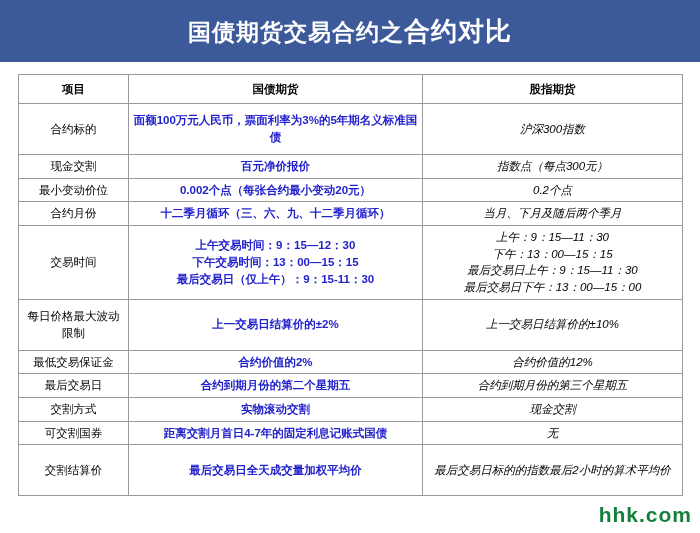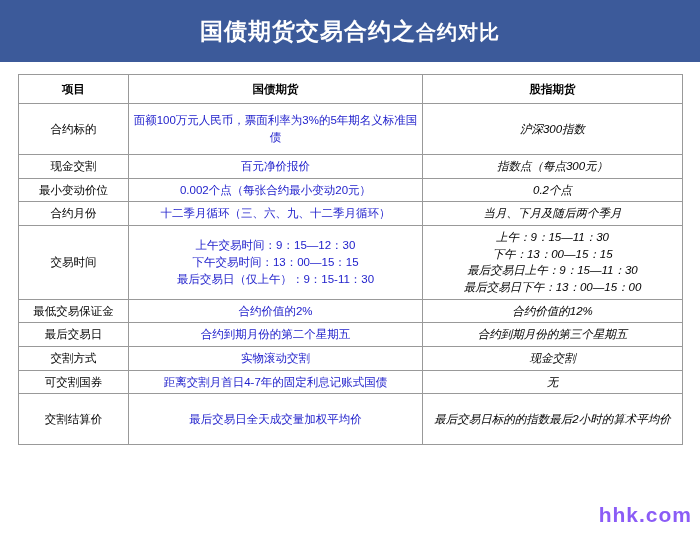--- a/index.html
+++ b/index.html
@@ -24,21 +24,21 @@
   }
   .header-title {
     color: #ffffff;
     font-size: 25px;
     font-weight: bold;
     letter-spacing: 1px;
     font-family: "Liberation Serif", serif;
     white-space: nowrap;
   }
   .header-title .part1 { font-size: 23px; }
-  .header-title .part2 { font-size: 20px; }
+  .header-title .part2 { font-size: 26px; }
 
   .table-wrap {
     padding: 12px 18px 0 18px;
     box-sizing: border-box;
   }
   table.cmp {
     border-collapse: collapse;
     width: 664px;
     table-layout: fixed;
     border-radius: 26px;
@@ -62,38 +62,38 @@
     color: #000000;
     height: 22px;
   }
   .rowlabel {
     font-weight: normal;
     font-size: 12px;
     color: #000000;
   }
   .blue {
     color: #2222cc;
-    font-weight: normal;
+    font-weight: bold;
     font-size: 11.5px;
     margin-left: 17px;
   }
   .plain {
     color: #000000;
     font-size: 11.5px;
     font-style: italic;
   }
   .multi div { white-space: nowrap; }
   .multi-left { line-height: 1.9; }
   .tall { height: 44px; }
   .watermark {
     position: absolute;
     right: 8px;
     bottom: 6px;
     font-size: 21px;
-    color: #8b5cf6;
+    color: #15803d;
     font-weight: bold;
     letter-spacing: 1px;
     font-family: "Liberation Sans", sans-serif;
   }
 </style>
 </head>
 <body>
 
 <div class="header">
   <div class="header-title">
@@ -147,20 +147,25 @@
           <div>最后交易日（仅上午）：9：15-11：30</div>
         </td>
         <td class="plain multi multi-left">
           <div>上午：9：15—11：30</div>
           <div>下午：13：00—15：15</div>
           <div>最后交易日上午：9：15—11：30</div>
           <div>最后交易日下午：13：00—15：00</div>
         </td>
       </tr>
 
+      <tr>
+        <td class="rowlabel tall">每日价格最大波动限制</td>
+        <td class="blue">上一交易日结算价的±2%</td>
+        <td class="plain">上一交易日结算价的±10%</td>
+      </tr>
 
       <tr>
         <td class="rowlabel">最低交易保证金</td>
         <td class="blue">合约价值的2%</td>
         <td class="plain">合约价值的12%</td>
       </tr>
 
       <tr>
         <td class="rowlabel">最后交易日</td>
         <td class="blue">合约到期月份的第二个星期五</td>

